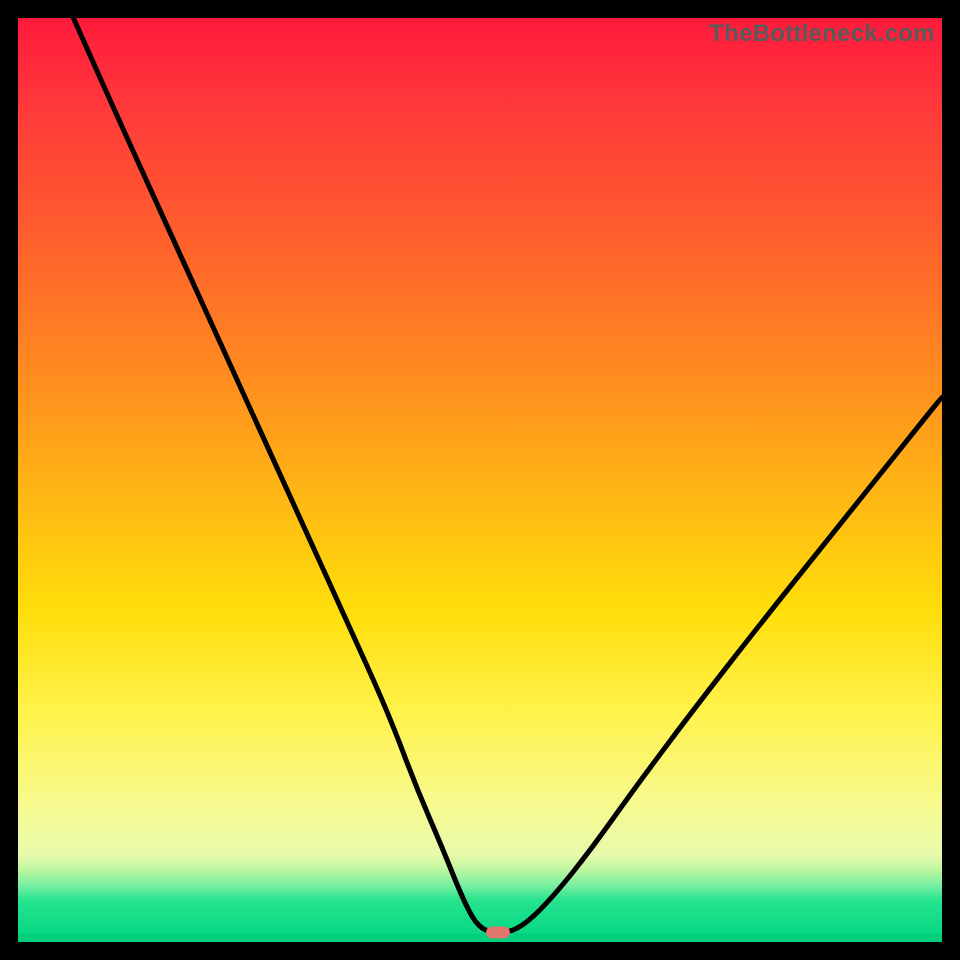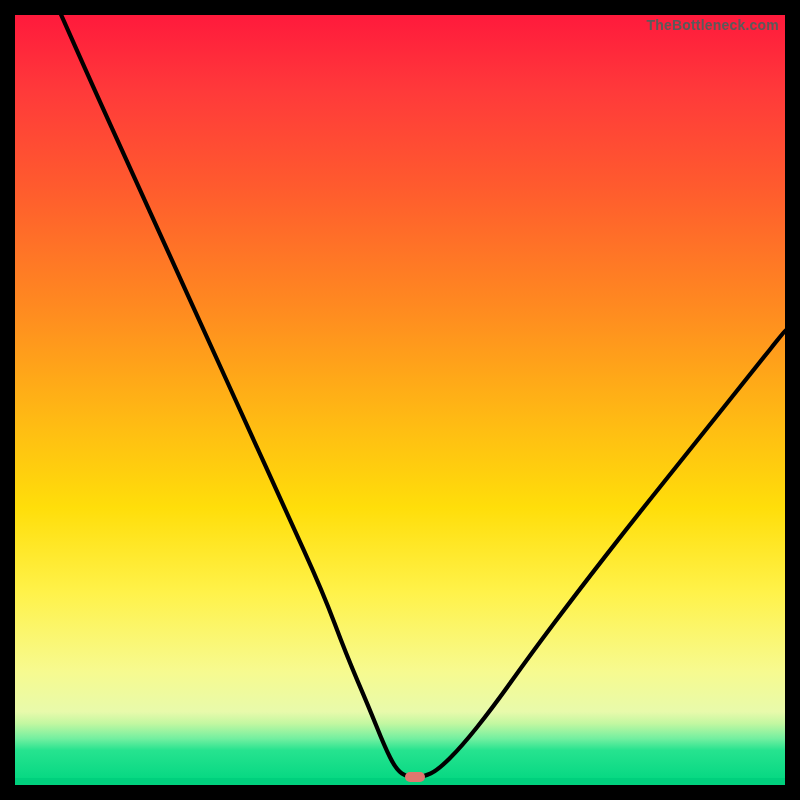--- a/index.html
+++ b/index.html
@@ -40,21 +40,21 @@
       #72efa0 94%,
       #26e38f 95.5%,
       #00d680 100%
     );
   }
   .watermark {
     position: absolute;
     top: 2px;
     right: 6px;
     color: #5a5a5a;
-    font-size: 14px;
+    font-size: 20px;
     font-weight: 600;
     letter-spacing: 0.2px;
     user-select: none;
   }
   .curve {
     position: absolute;
     inset: 0;
     width: 100%;
     height: 100%;
     pointer-events: none;

